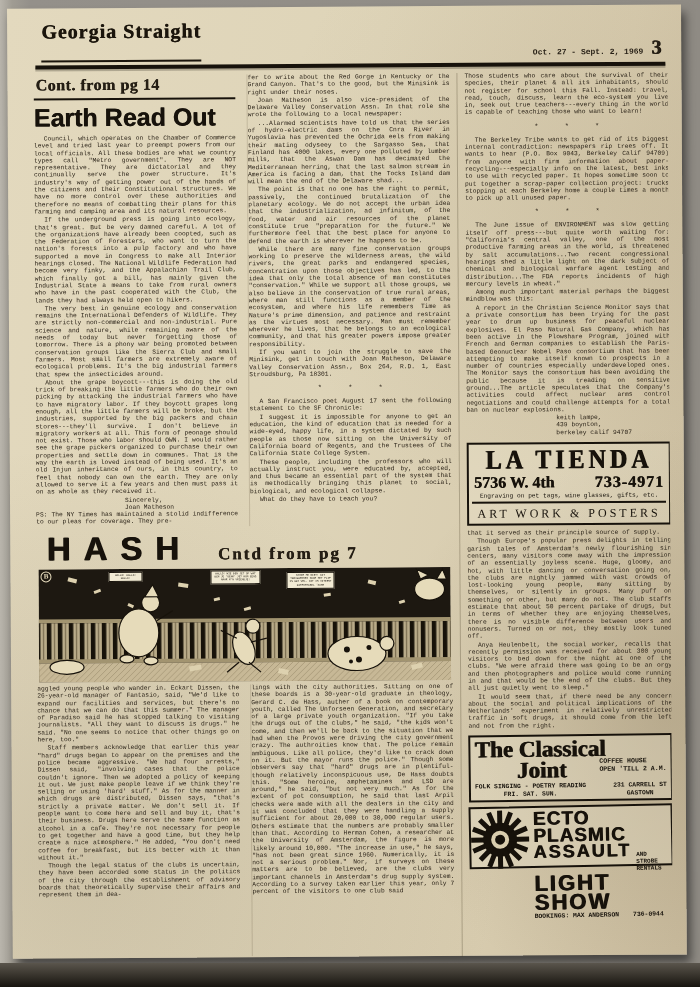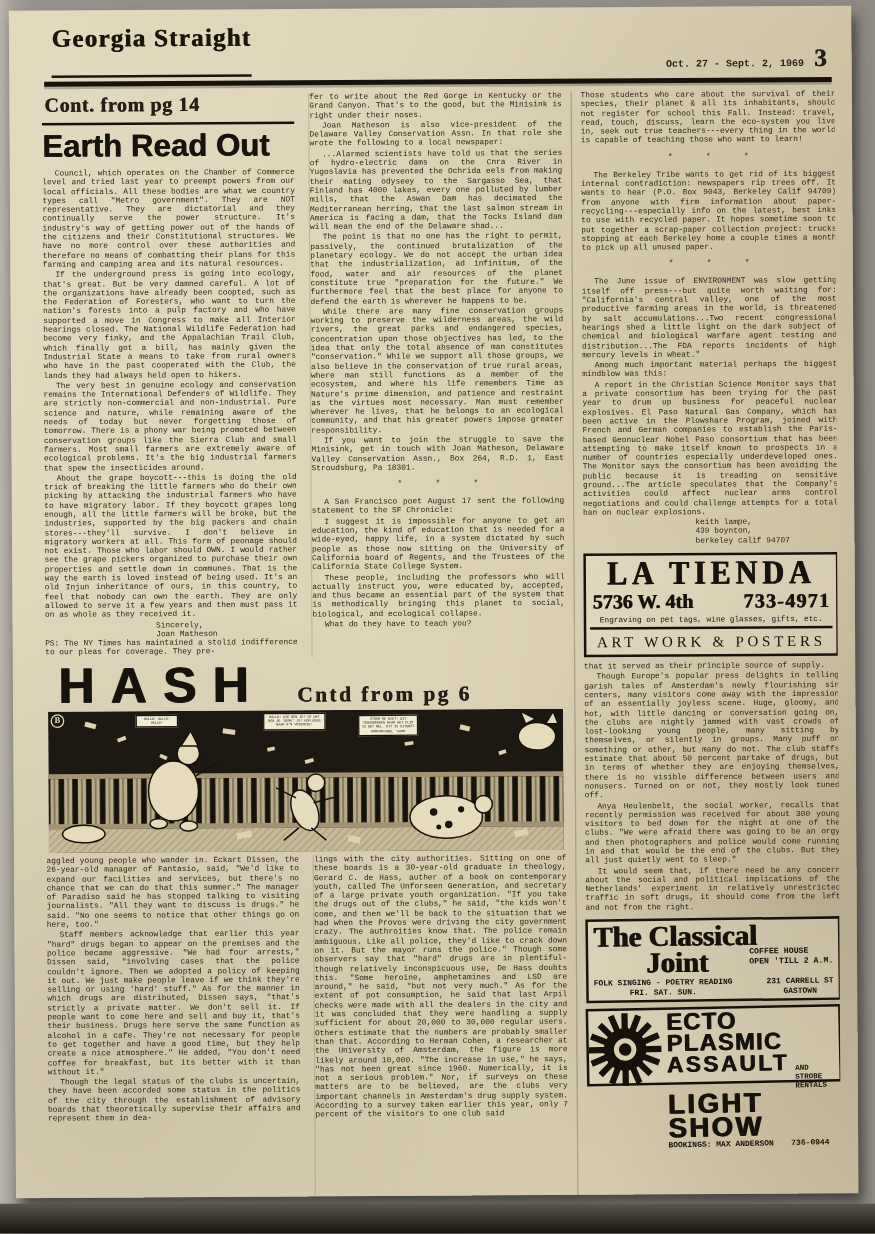--- a/index.html
+++ b/index.html
@@ -45,21 +45,21 @@
     letter-spacing:0;margin:3px 0 3px 0;color:#17120b;text-shadow:.5px 0 #17120b;}
   .bodytext{font-family:"Liberation Mono",monospace;font-size:6.3px;line-height:7.3px;
     color:#2b2318;text-align:justify;}
   .bodytext p.para{margin:0 0 1px 0;text-indent:10px;}
   .cont p.para:first-child{text-indent:0;}
   .bodytext p.sig-line{margin:0;text-indent:0;padding-left:44%;}
   .sep{font-family:"Liberation Mono",monospace;font-size:7px;text-align:center;
     word-spacing:22px;margin:6px 0;color:#2b2318;}
   
   .hash-head{display:flex;align-items:baseline;margin:4px 0 2px 10px;}
-  .hash-title{font-family:"Liberation Sans",sans-serif;font-weight:bold;font-size:40px;
+  .hash-title{font-family:"Liberation Sans",sans-serif;font-weight:bold;font-size:33px;
     letter-spacing:13px;color:#17120b;text-shadow:1px 0 #17120b;line-height:36px;}
   .hash-kicker{font-family:"Liberation Serif",serif;font-weight:bold;font-size:17px;
     letter-spacing:2px;margin-left:26px;text-shadow:.4px 0 #17120b;}
   .comic-wrap{position:relative;width:412px;height:113px;margin:2px 0 3px 2px;}
   .comic-wrap svg{display:block;width:100%;height:100%;}
   .bubble{position:absolute;background:#f2ebd4;border:1px solid #17120b;
     font-family:"Liberation Mono",monospace;font-size:2.7px;line-height:3.2px;
     color:#17120b;padding:1px;text-align:center;}
   .panel-label{position:absolute;left:2px;top:2px;width:9px;height:9px;border:1px solid #e7dcbd;
     border-radius:50%;color:#e7dcbd;font:bold 7px/9px "Liberation Serif",serif;text-align:center;}
@@ -149,21 +149,21 @@
               <p class="para">A San Francisco poet August 17 sent the following statement to the SF Chronicle:</p>
               <p class="para">I suggest it is impossible for anyone to get an education, the kind of education that is needed for a wide-eyed, happy life, in a system dictated by such people as those now sitting on the University of California board of Regents, and the Trustees of the California State College System.</p>
               <p class="para">These people, including the professors who will actually instruct you, were educated by, accepted, and thus became an essential part of the system that is methodically bringing this planet to social, biological, and ecological collapse.</p>
               <p class="para">What do they have to teach you?</p>
             </div>
         </div>
       </div>
 
       <div class="hash-head">
         <span class="hash-title">HASH</span>
-        <span class="hash-kicker">Cntd from pg 6</span>
+        <span class="hash-kicker">Cntd from pg 7</span>
       </div>
 
       <div class="comic-wrap">
         <svg viewBox="0 0 412 113" preserveAspectRatio="none">
           <defs>
             <pattern id="fence" width="11" height="40" patternUnits="userSpaceOnUse">
               <rect width="11" height="40" fill="#171209"></rect>
               <rect x="1.5" width="6.5" height="40" fill="#b9ab89"></rect>
               <rect x="4.2" width="1" height="40" fill="#6d6044"></rect>
             </pattern>

